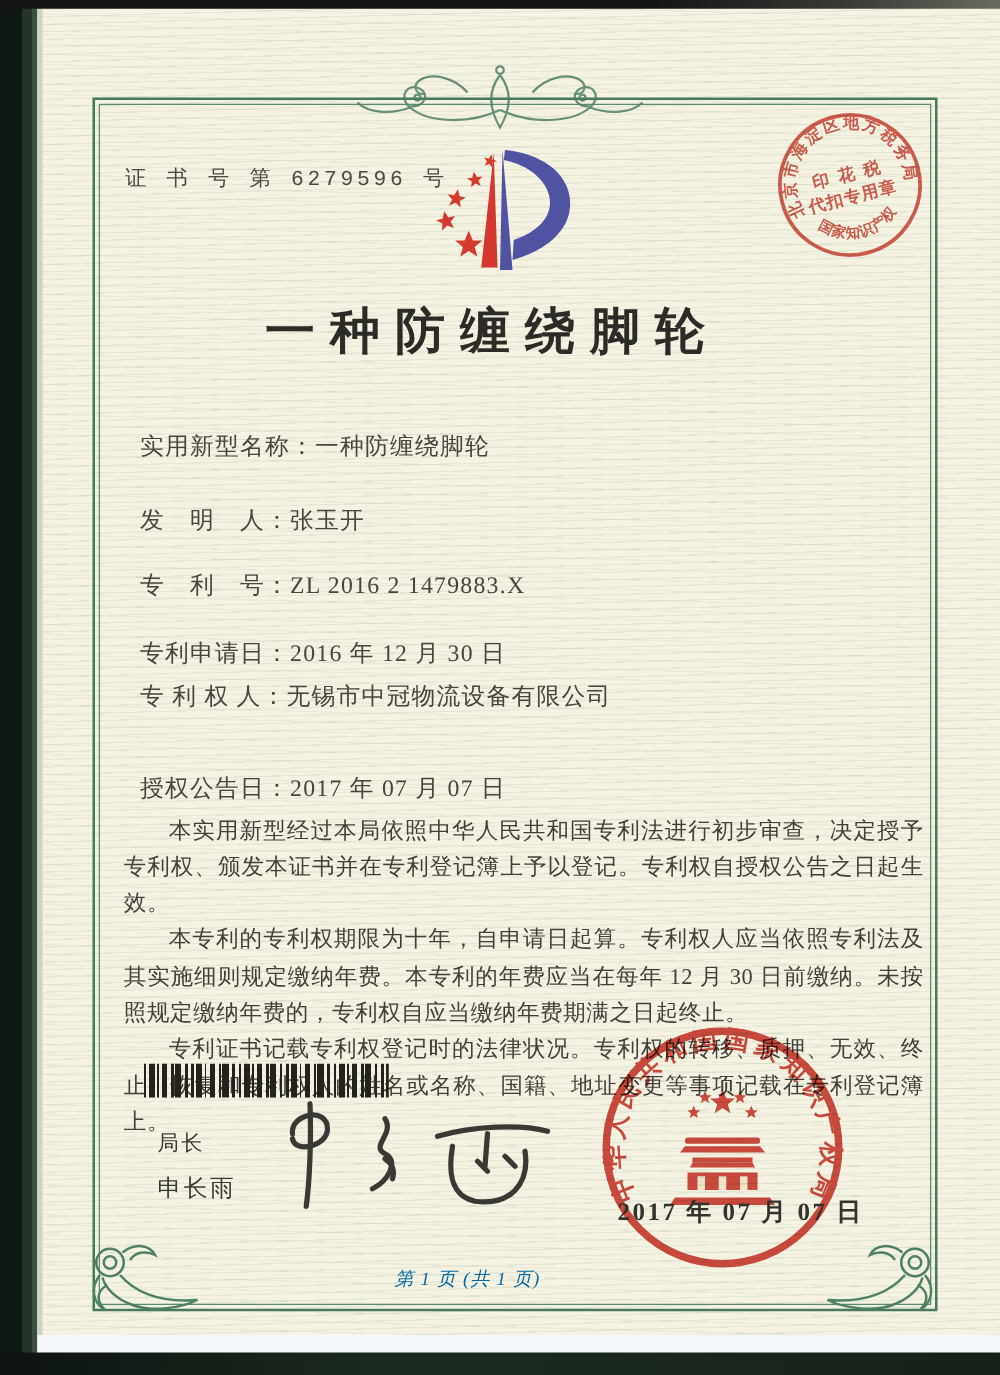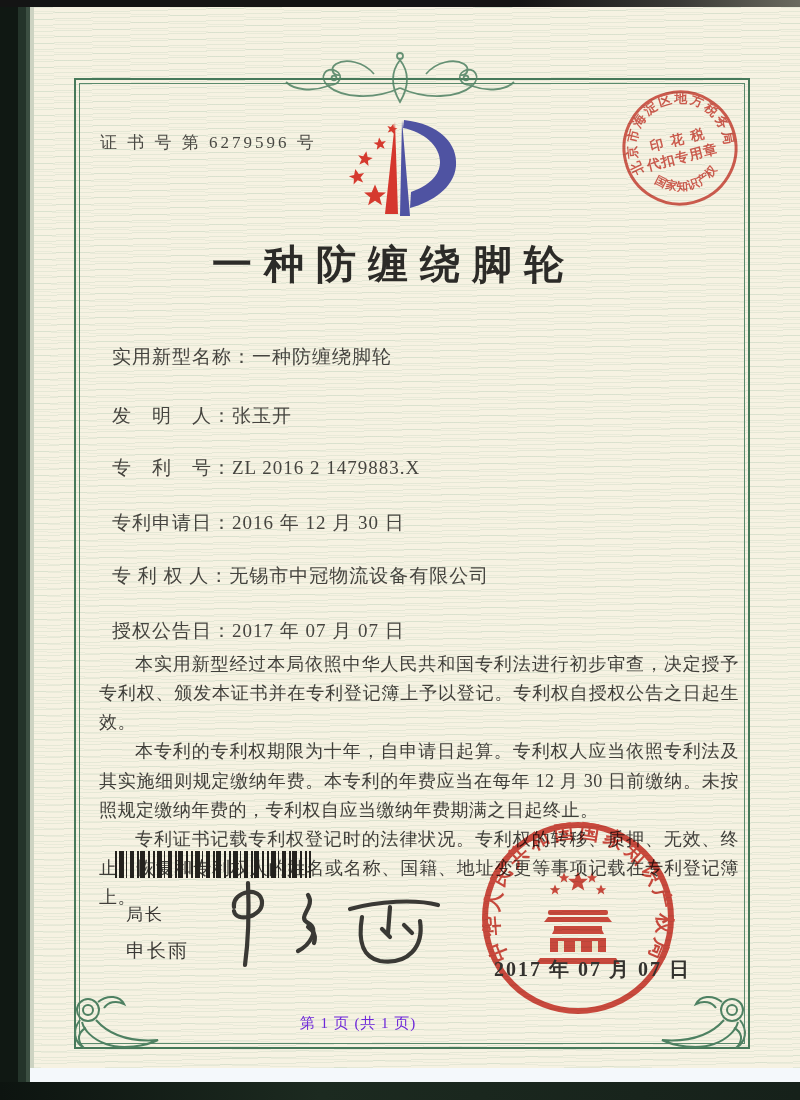--- a/index.html
+++ b/index.html
@@ -16,21 +16,21 @@
   .edge-bottom{position:absolute;left:0;top:1082px;width:800px;height:18px;background:linear-gradient(90deg,#0d1410,#1c2a20 40%,#16211a);}
   
   .paper-texture{position:absolute;left:34px;top:7px;right:0;bottom:18px;pointer-events:none;
     background:
       repeating-linear-gradient(178.5deg, rgba(122,168,138,0.14) 0 1px, rgba(0,0,0,0) 1px 6px),
       repeating-linear-gradient(181.5deg, rgba(122,168,138,0.10) 0 1px, rgba(0,0,0,0) 1px 8px);}
   
   .frame{position:absolute;left:74px;top:78px;width:672px;height:967px;
     border:2px solid #47795a;}
   .frame-inner{position:absolute;inset:3px;border:1px solid #5a8a6c;}
-  .text{color:#3d3c38;}
+  .text{color:#3d3c38;font-family:Liberation Mono, monospace;}
   .cert-no{position:absolute;left:100px;top:131px;font-size:17px;letter-spacing:3px;color:#4a4944;}
   .title{position:absolute;left:74px;top:237px;width:640px;text-align:center;
     font-size:40px;font-weight:700;letter-spacing:12px;color:#2c2b28;}
   .field{position:absolute;left:112px;font-size:19px;letter-spacing:1px;color:#45443f;white-space:nowrap;}
   .paras{position:absolute;left:99px;top:650px;width:640px;font-size:18px;line-height:1.62;
     text-align:justify;color:#403f3a;}
   .paras p{margin:0;text-indent:2em;letter-spacing:0.5px;}
   .barcode{position:absolute;left:115px;top:851px;width:196px;height:27px;
     background:repeating-linear-gradient(90deg,
       #24221e 0 2px, rgba(0,0,0,0) 2px 4px,
@@ -42,22 +42,22 @@
       #24221e 33px 35px, rgba(0,0,0,0) 35px 38px);}
   .signer-role{position:absolute;left:126px;top:903px;font-size:17px;letter-spacing:2px;color:#3a3935;}
   .signer-name{position:absolute;left:126px;top:938px;font-size:19px;letter-spacing:2px;color:#3a3935;}
   .signature-svg{position:absolute;left:212px;top:873px;}
   .seal-svg{position:absolute;left:478px;top:818px;mix-blend-mode:multiply;}
   .seal-date{position:absolute;left:494px;top:956px;font-size:20px;letter-spacing:2px;color:#33322e;font-weight:600;z-index:5;}
   .tax-stamp{position:absolute;left:616px;top:84px;transform:rotate(-14deg);mix-blend-mode:multiply;}
   .logo-svg{position:absolute;left:328px;top:114px;}
   .crest-svg{position:absolute;left:278px;top:44px;}
   .corner-svg{position:absolute;}
-  .footer{position:absolute;left:58px;top:1014px;width:600px;text-align:center;
-    font-size:15px;letter-spacing:1px;color:#6d28d9;}
+  .footer{position:absolute;left:74px;top:1014px;width:600px;text-align:center;
+    font-size:15px;letter-spacing:1px;color:#0369a1;font-style:italic;}
   svg{display:block;}
 </style>
 </head>
 <body>
 
 <div id="page">
 
   <div class="paper-texture"></div>
   <div class="edge-left"></div>
   <div class="edge-top"></div>
@@ -134,21 +134,21 @@
       <text x="64" y="78" text-anchor="middle" fill="#cf4a40" font-size="13.5" font-weight="700" letter-spacing="1">代扣专用章</text>
     </g>
   </svg>
 
   <div class="title">一种防缠绕脚轮</div>
 
   <div class="field" style="top:403px;"><span>发　明　人：</span><span>张玉开</span></div>
   <div class="field" style="top:344px;"><span>实用新型名称：</span><span>一种防缠绕脚轮</span></div>
   <div class="field" style="top:455px;"><span>专　利　号：</span><span>ZL 2016 2 1479883.X</span></div>
   <div class="field" style="top:510px;"><span>专利申请日：</span><span>2016 年 12 月 30 日</span></div>
-  <div class="field" style="top:563px;text-align:right;"><span>专 利 权 人：</span><span>无锡市中冠物流设备有限公司</span></div>
+  <div class="field" style="top:544px;text-align:right;"><span>专 利 权 人：</span><span>无锡市中冠物流设备有限公司</span></div>
   <div class="field" style="top:618px;"><span>授权公告日：</span><span>2017 年 07 月 07 日</span></div>
 
   <div class="paras">
     <p>本实用新型经过本局依照中华人民共和国专利法进行初步审查，决定授予专利权、颁发本证书并在专利登记簿上予以登记。专利权自授权公告之日起生效。</p>
     <p>本专利的专利权期限为十年，自申请日起算。专利权人应当依照专利法及其实施细则规定缴纳年费。本专利的年费应当在每年 12 月 30 日前缴纳。未按照规定缴纳年费的，专利权自应当缴纳年费期满之日起终止。</p>
     <p>专利证书记载专利权登记时的法律状况。专利权的转移、质押、无效、终止、恢复和专利权人的姓名或名称、国籍、地址变更等事项记载在专利登记簿上。</p>
   </div>
 
   <div class="barcode"></div>
 

